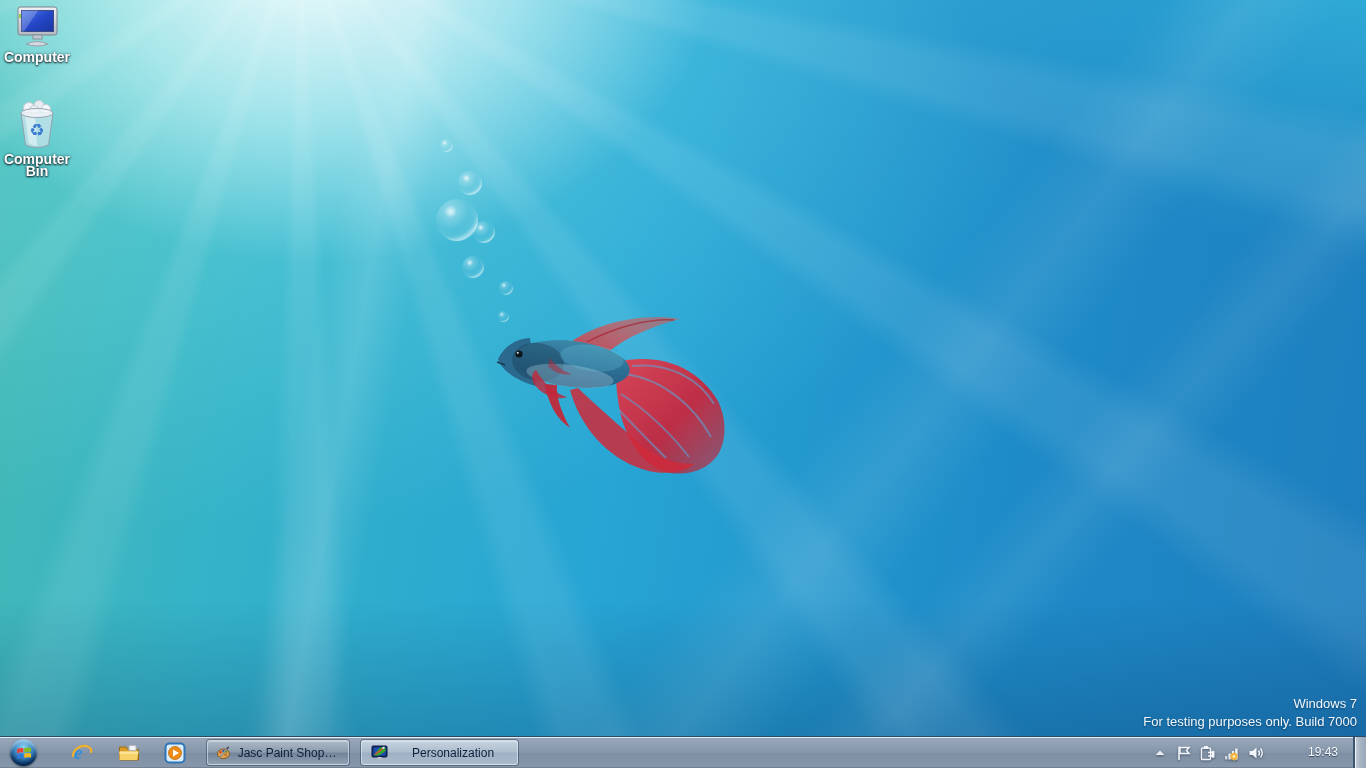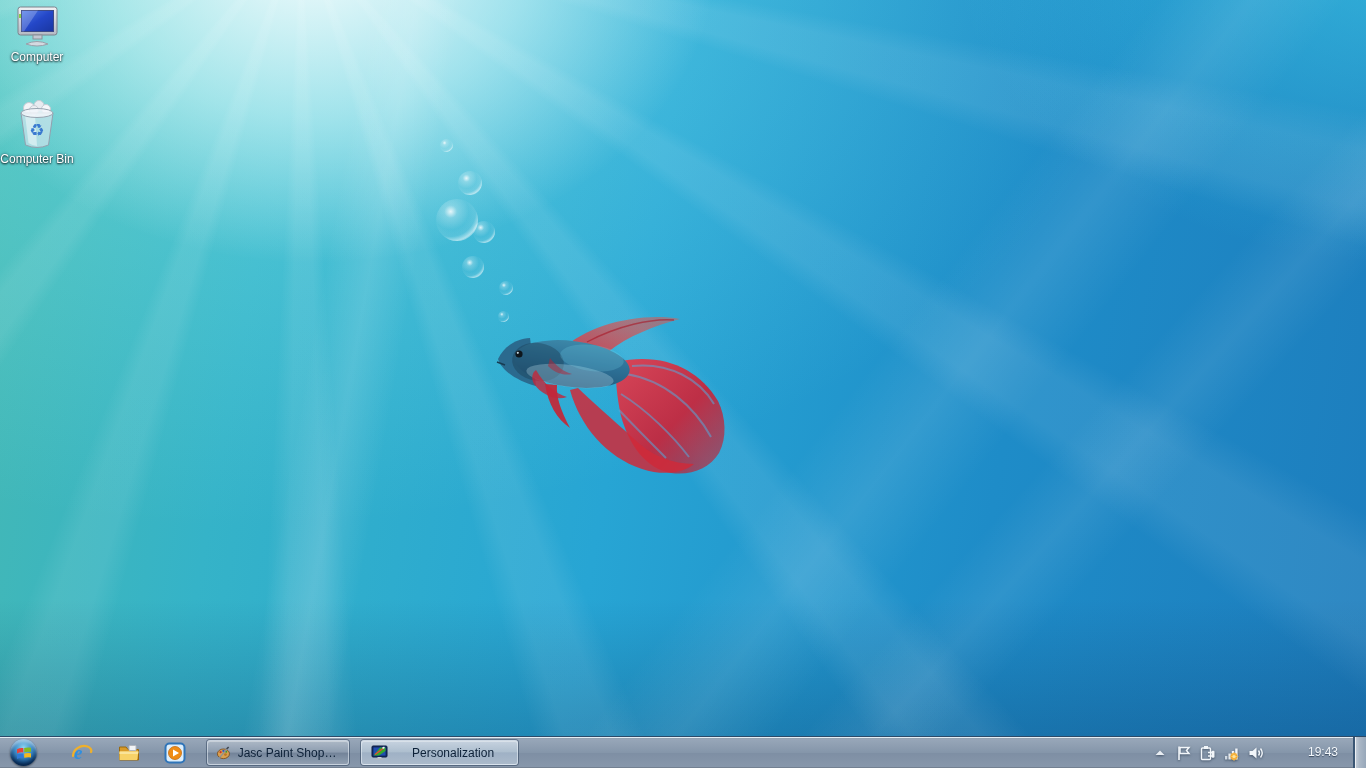--- a/index.html
+++ b/index.html
@@ -38,22 +38,23 @@
       rgba(255,255,255,.85) 0%, rgba(255,255,255,.25) 16%,
       rgba(255,255,255,.04) 45%, rgba(255,255,255,.10) 62%,
       rgba(255,255,255,.55) 74%, rgba(255,255,255,.15) 82%, rgba(255,255,255,0) 88%);
   }
   
   .desktop-icon{
     position:absolute;width:78px;display:flex;flex-direction:column;
     align-items:center;gap:3px;cursor:default;
   }
   .desktop-icon .label{
-    font-size:12px;color:#fff;text-align:center;line-height:12px;
+    font-size:14px;color:#fff;text-align:center;line-height:12px;
     text-shadow:0 1px 2px rgba(0,0,0,.85),0 0 3px rgba(0,20,40,.6);
+    font-weight:bold;
   }
   
   #watermark{
     position:absolute;right:9px;bottom:37px;text-align:right;
     color:#f2f8fc;font-size:13px;line-height:18px;
     text-shadow:0 1px 2px rgba(0,30,60,.55);
   }
   
   #taskbar{
     position:absolute;left:0;right:0;bottom:0;height:31px;
@@ -200,20 +201,24 @@
         <circle cx="18" cy="10" r="4.5" fill="#eceff3"></circle>
       </g>
       <path d="M5,13 L9.5,45 Q21,50 32.5,45 L37,13 Z" fill="rgba(222,232,242,0.6)" stroke="#93a0ae"></path>
       <path d="M9,15 L12.5,43 Q16,45.5 21,46 L19,15 Z" fill="rgba(255,255,255,0.45)"></path>
       <ellipse cx="21" cy="13" rx="16" ry="4.5" fill="rgba(242,246,250,0.85)" stroke="#98a4b0"></ellipse>
       <text x="21" y="36" text-anchor="middle" font-size="17" fill="#3a7ad0" font-family="DejaVu Sans, sans-serif">♻</text>
     </svg>
     <div class="label">Computer Bin</div>
   </div>
 
+  <div id="watermark">
+    <div>Windows 7</div>
+    <div>For testing purposes only. Build 7000</div>
+  </div>
 
   <div id="taskbar">
 
     <div id="start-orb">
       <svg width="16" height="15" viewBox="0 0 16 15">
         <path d="M1,4.2 Q4,2.6 7.3,3.1 L7.3,7.4 Q4,6.9 1,8.4 Z" fill="#e8413c"></path>
         <path d="M8.2,3.0 Q11.5,2.3 15,2.8 L15,7.0 Q11.5,6.5 8.2,7.3 Z" fill="#84ba22"></path>
         <path d="M1,9.6 Q4,8.1 7.3,8.6 L7.3,12.9 Q4,12.4 1,13.9 Z" fill="#3079d8"></path>
         <path d="M8.2,8.5 Q11.5,7.8 15,8.3 L15,12.5 Q11.5,12.0 8.2,12.8 Z" fill="#f6b91e"></path>
       </svg>

